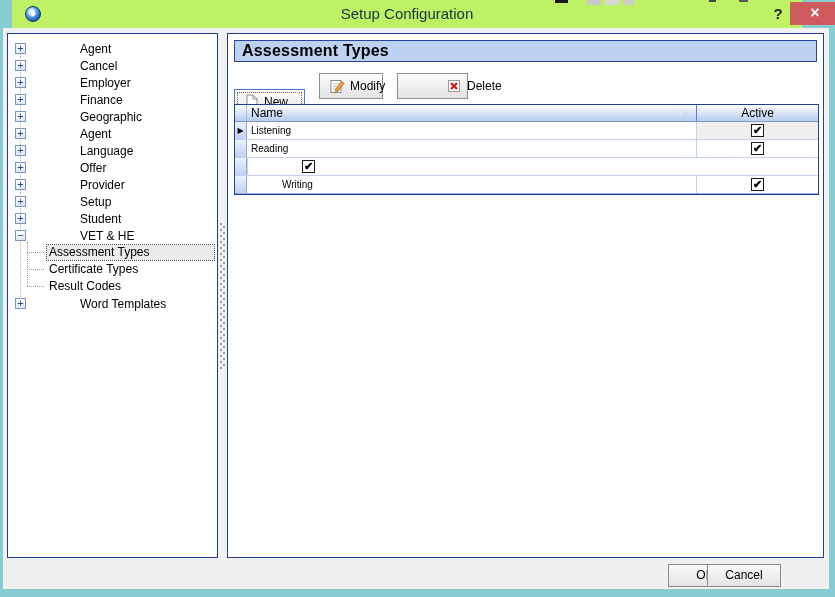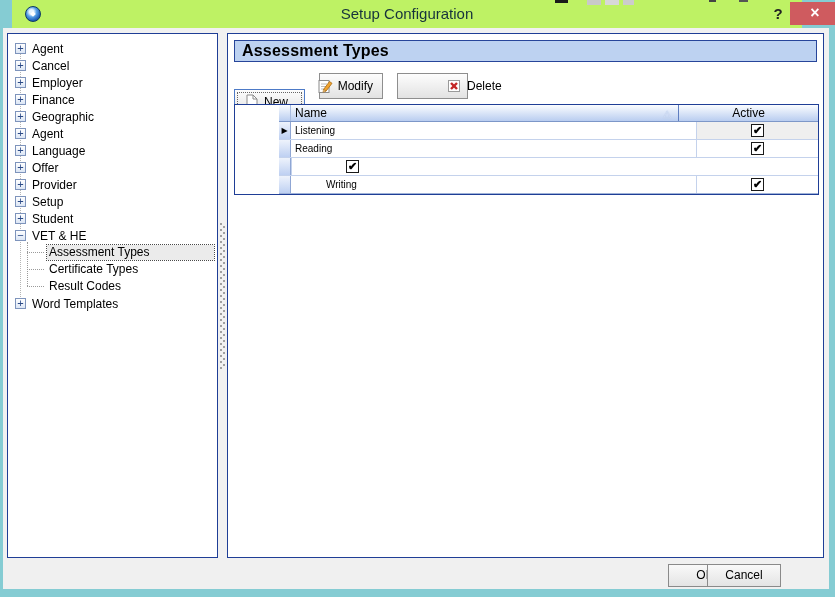--- a/index.html
+++ b/index.html
@@ -51,21 +51,21 @@
   .tree-item.lvl0 { padding-left:7px; }
   .tree-item.lvl1 { padding-left:39px; }
   .tree-item.lvl1:before {
     content:""; position:absolute; left:19px; top:8px; width:17px; border-top:1px dotted #9a9a9a;
   }
   .expand-box {
     position:relative; z-index:2; width:11px; height:11px; margin-right:6px; flex:none;
     border:1px solid #7e94bc; background:linear-gradient(#ffffff,#dce6f5);
     font-size:11px; line-height:8px; text-align:center; color:#2b4a86; cursor:default;
   }
-  .tree-label { white-space:nowrap; }
+  .tree-label { white-space:nowrap;margin-left:48px; }
   .child-label { flex:1; margin-right:3px; padding-left:2px; line-height:15px; white-space:nowrap; }
   .tree-item.selected .child-label { background:#ebebeb; outline:1px dotted #4a4a4a; }
 
   
   .splitter {
     position:absolute; left:217px; top:195px; width:6px; height:146px;
     background-image:
       repeating-linear-gradient(180deg,#a0a0a0 0 2px,transparent 2px 6px),
       repeating-linear-gradient(180deg,#a0a0a0 0 2px,transparent 2px 6px);
     background-size:2px 100%, 2px 96%;
@@ -89,31 +89,31 @@
     background:linear-gradient(#fdfdfd,#e2e2e2);
     border:1px solid #8e8e8e;
     display:flex; align-items:center; gap:5px; padding:0 9px;
     font-size:12px; cursor:default;
   }
   .tool-btn.default {
     border:1px solid #4d7ac7;
     outline:1px dotted #666; outline-offset:-4px;
   }
   .btn-new { left:6px; width:71px;margin-top:16px; }
-  .btn-modify { left:91px; width:64px;justify-content:flex-end; }
+  .btn-modify { left:91px; width:64px; }
   .btn-delete { left:169px; width:71px;padding-left:48px; }
   .tool-btn svg { flex:none; }
 
   
-  .grid { position:absolute; left:6px; top:70px; width:585px; border:1px solid #1f3e96; background:#fff;padding-left:44px; }
+  .grid { position:absolute; left:6px; top:70px; width:585px; border:1px solid #1f3e96; background:#fff; }
   .grid-header { display:flex; height:17px; background:linear-gradient(#fbfdff,#b9cdf0); border-bottom:1px solid #7d97c8; }
   .h-selector { width:12px; flex:none; border-right:1px solid #a8bce0; }
   .h-name { flex:1; position:relative; font-size:12px; line-height:16px; padding-left:4px; }
   .sort-icon { position:absolute; right:7px; top:1px; font-size:10px; color:#dde7f8; text-shadow:0 0 1px #8fa8d8; }
-  .h-active { width:140px; flex:none; border-left:1px solid #5f7ec0; text-align:center; font-size:12px; line-height:16px; }
+  .h-active { width:122px; flex:none; border-left:1px solid #5f7ec0; text-align:center; font-size:12px; line-height:16px; }
   .grid-row { display:flex; height:18px; border-bottom:1px solid #c4d2ec; background:#fff; }
   .grid-row:last-child { border-bottom:1px solid #9fb2d8;gap:31px; }
   .r-selector {
     width:12px; flex:none; border-right:1px solid #8fa6d4;
     background:linear-gradient(#eef3fc,#bed0f2);
     display:flex; align-items:center; justify-content:center;
   }
   .cur-arrow { font-size:8px; color:#000; line-height:8px; }
   .r-name { flex:1; font-size:10px; line-height:17px; padding-left:4px; }
   .r-active { width:122px; flex:none; border-left:1px solid #c4d2ec; display:flex; align-items:center; justify-content:center; }

